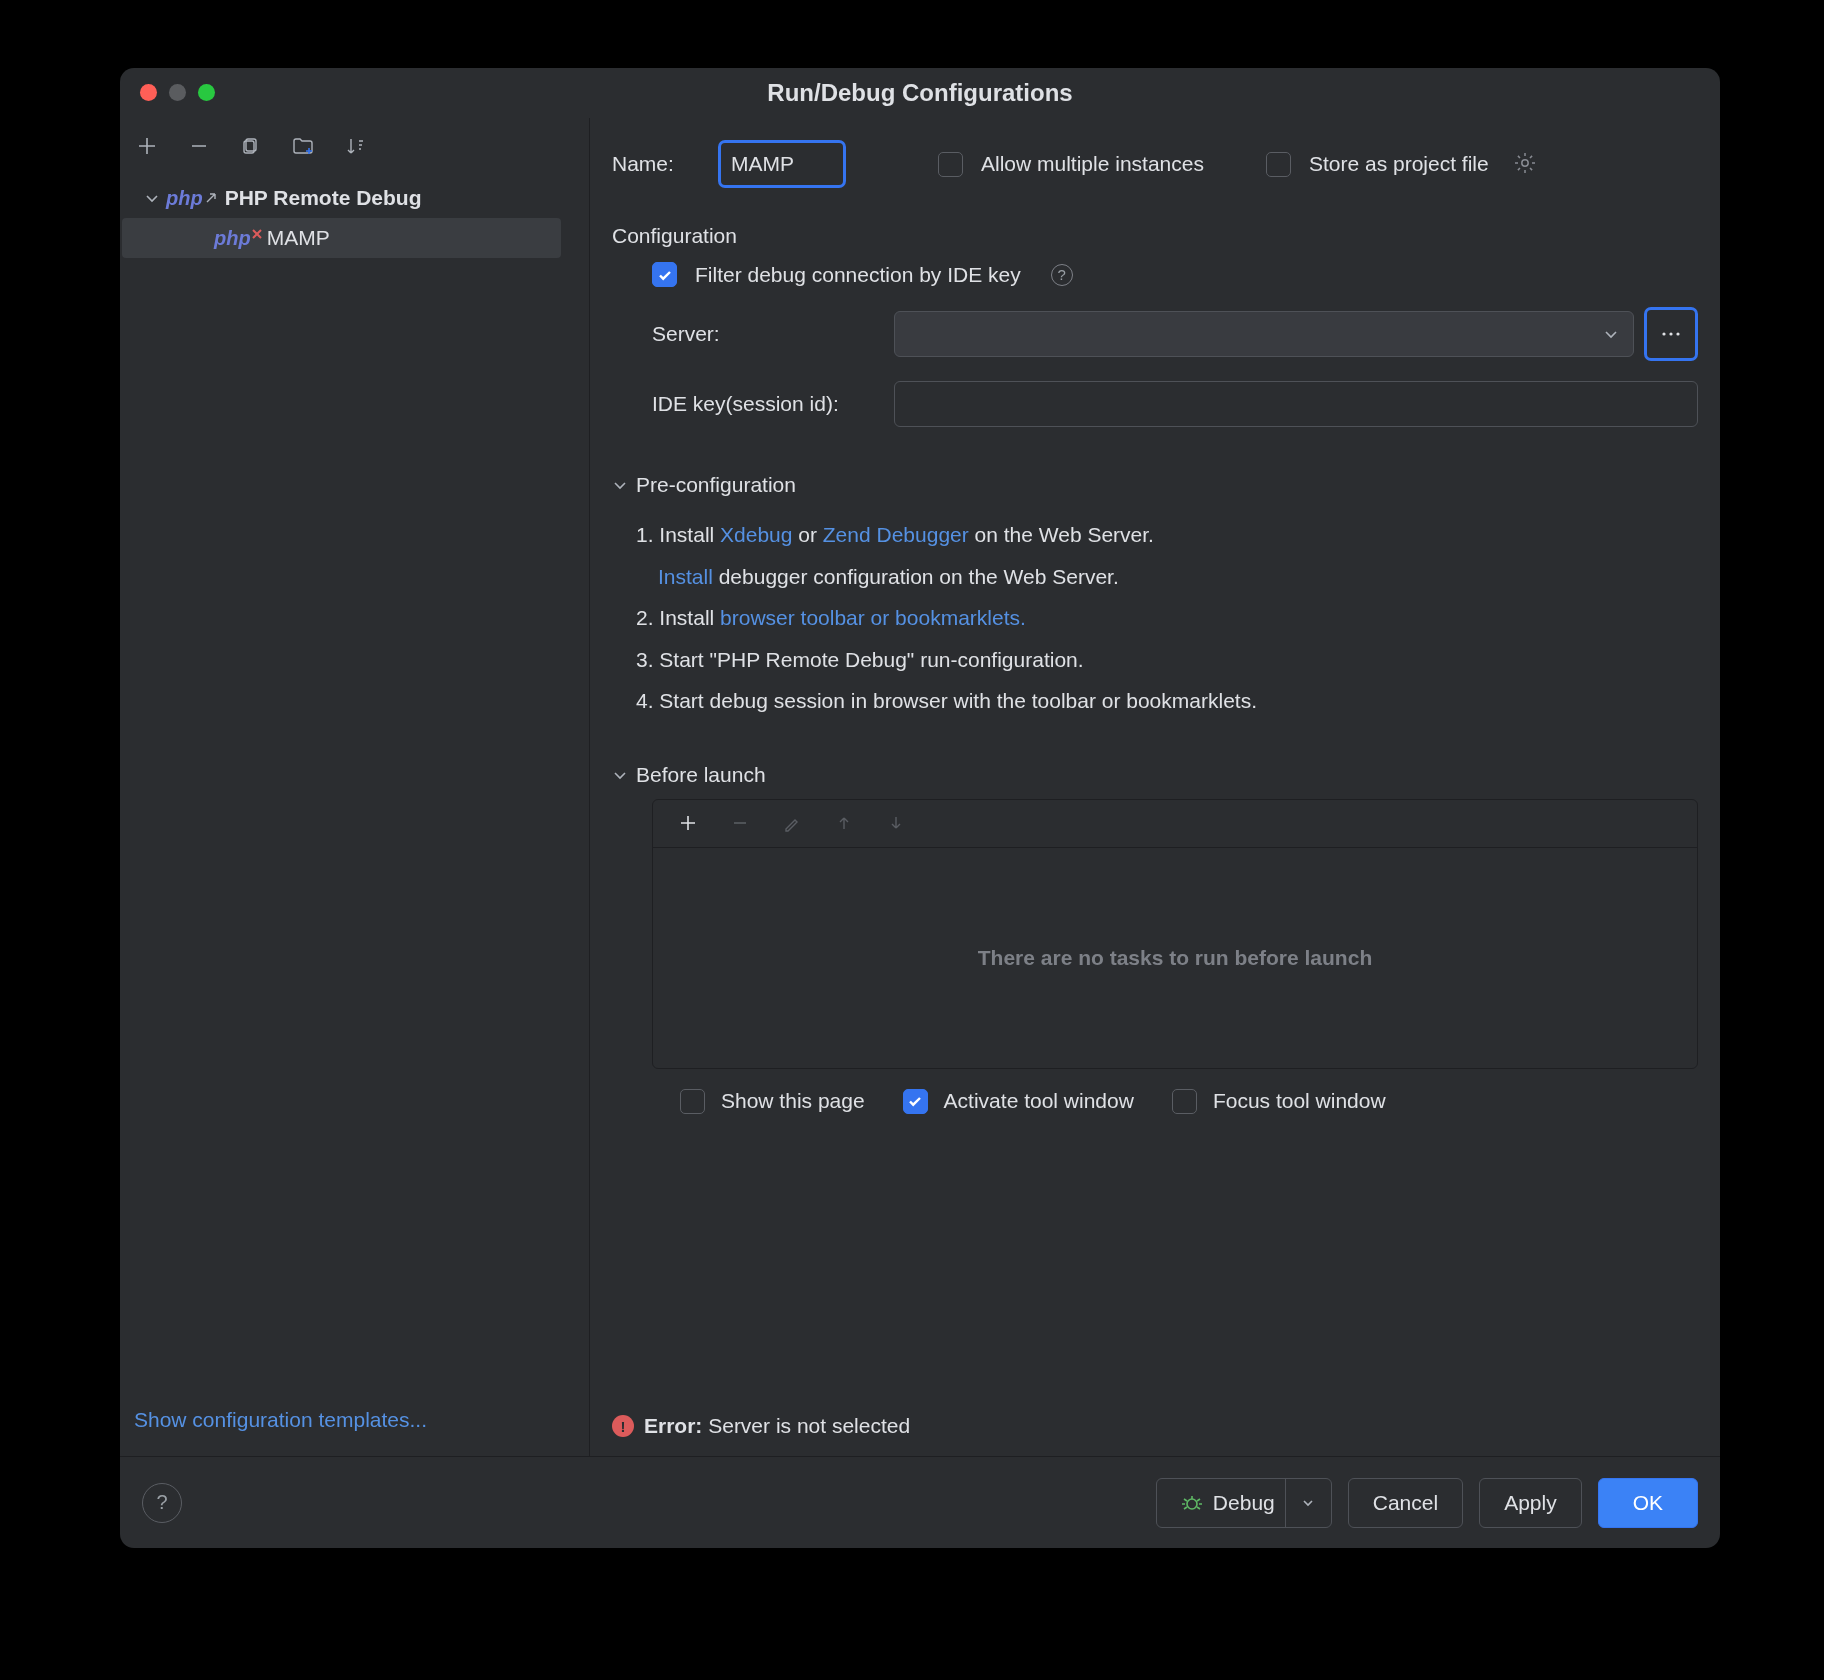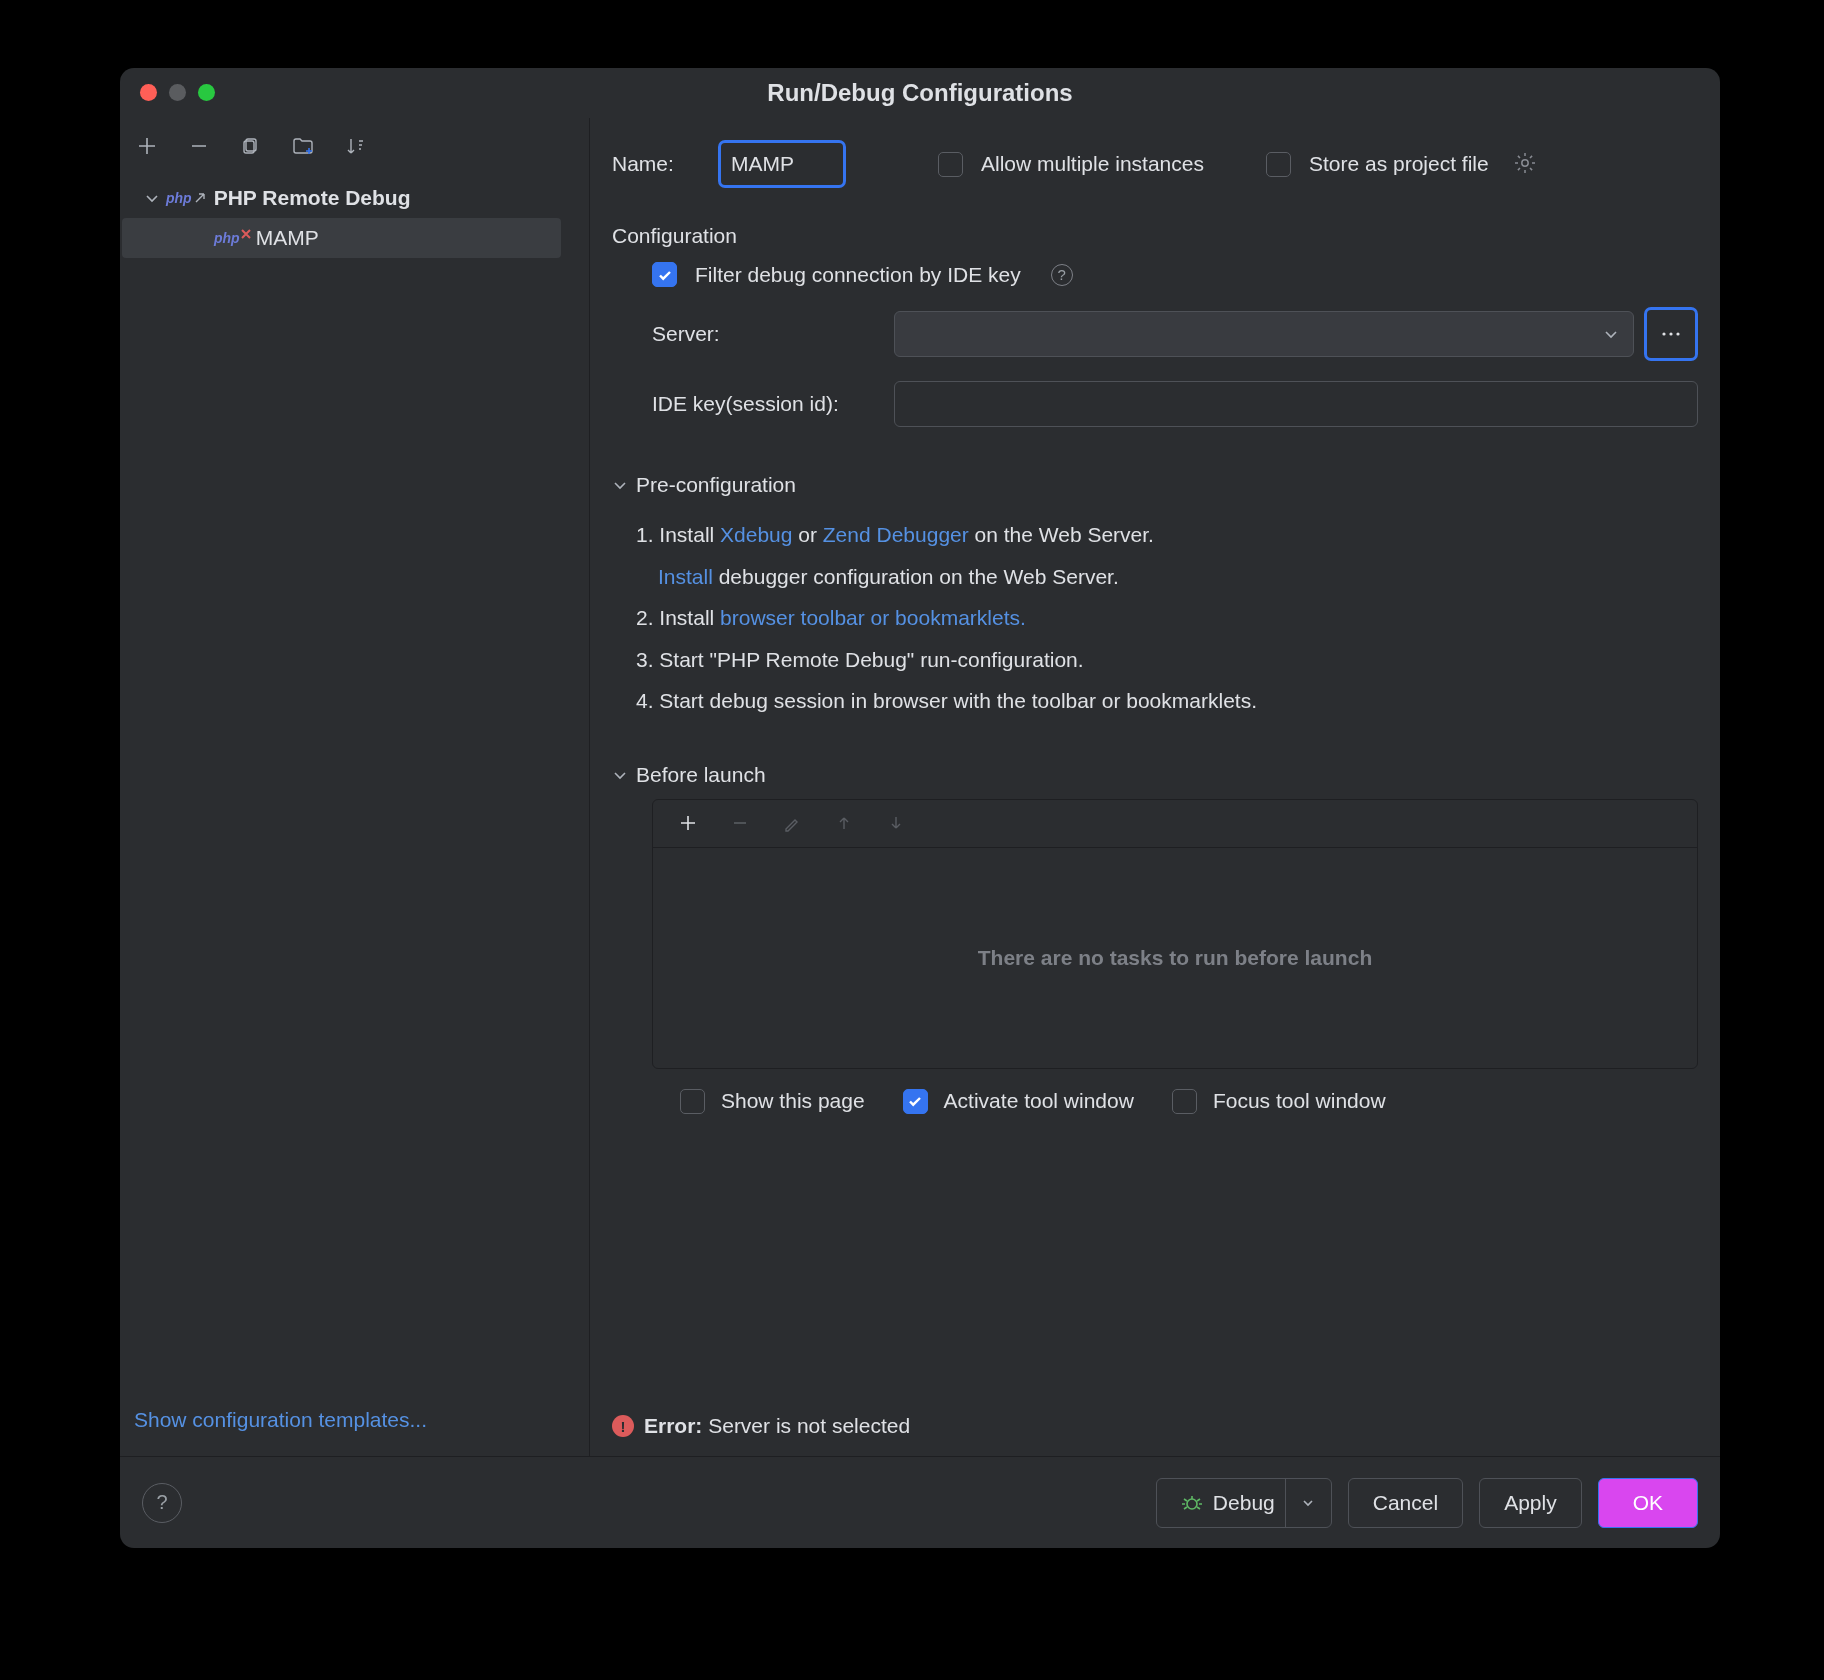--- a/index.html
+++ b/index.html
@@ -35,21 +35,21 @@
   }
   .sidebar-toolbar {
     height: 56px; display:flex; align-items:center; gap:26px; padding: 8px 8px 8px 14px;
     color:#9aa0a6;
   }
   .ticon { width:26px; height:26px; display:flex; align-items:center; justify-content:center; color:#aeb3bb; }
   .tree { padding-top:4px; font-size:21px;}
   .tree-row { display:flex; align-items:center; height:40px; padding-left:24px; gap:6px; }
   .tree-row.parent { color:#dfe1e5; font-weight:600;}
   .tree-row.child { background:#3a3d41; border-radius:4px; margin-left:2px; margin-right:28px; padding-left:92px; gap:4px;}
-  .php-badge { color:#6c7bd8; font-size:14px; font-style:italic; font-weight:700; }
+  .php-badge { color:#6c7bd8; font-size:20px; font-style:italic; font-weight:700; }
   .sidebar-footer { margin-top:auto; padding:16px 14px 24px; }
   .link { color:#5591e3; cursor:pointer; }
   .main { flex:1; padding: 22px 22px 0 22px; display:flex; flex-direction:column; overflow:auto; }
   .row { display:flex; align-items:center; gap:18px; }
   .name-label { width:88px; color:#dfe1e5;}
   .name-input {
     width:128px; height:48px; border:3px solid #3574f0; border-radius:7px;
     background:#2b2d30; color:#dfe1e5; padding:2px 10px; font-size:21px;
   }
   .chk {
@@ -92,21 +92,21 @@
     width:40px; height:40px; border:1.5px solid #5a5d63; border-radius:50%;
     display:flex; align-items:center; justify-content:center; color:#9aa0a6; font-size:20px;
   }
   .footer-btns { margin-left:auto; display:flex; gap:16px; }
   .btn {
     height:50px; padding:0 24px; border:1px solid #4e5157; border-radius:6px;
     background:#2b2d30; color:#dfe1e5; display:flex; align-items:center; gap:10px; font-size:21px;
   }
   .btn.split { padding-right:0; }
   .btn.split .sp { width:46px; height:100%; border-left:1px solid #4e5157; display:flex; align-items:center; justify-content:center;}
-  .btn.primary { background:#d946ef; border-color:#3574f0; color:#fff; padding:0 34px;}
+  .btn.primary { background:#3b82f6; border-color:#3574f0; color:#fff; padding:0 34px;}
   .help-q { width:22px; height:22px; border:1.5px solid #7d8087; border-radius:50%; color:#9aa0a6; font-size:15px; display:inline-flex; align-items:center; justify-content:center;}
   svg { display:block; }
 </style>
 </head>
 <body>
 
 <div class="window">
   <div class="titlebar">
     <div class="traffic">
       <div class="dot red"></div>

